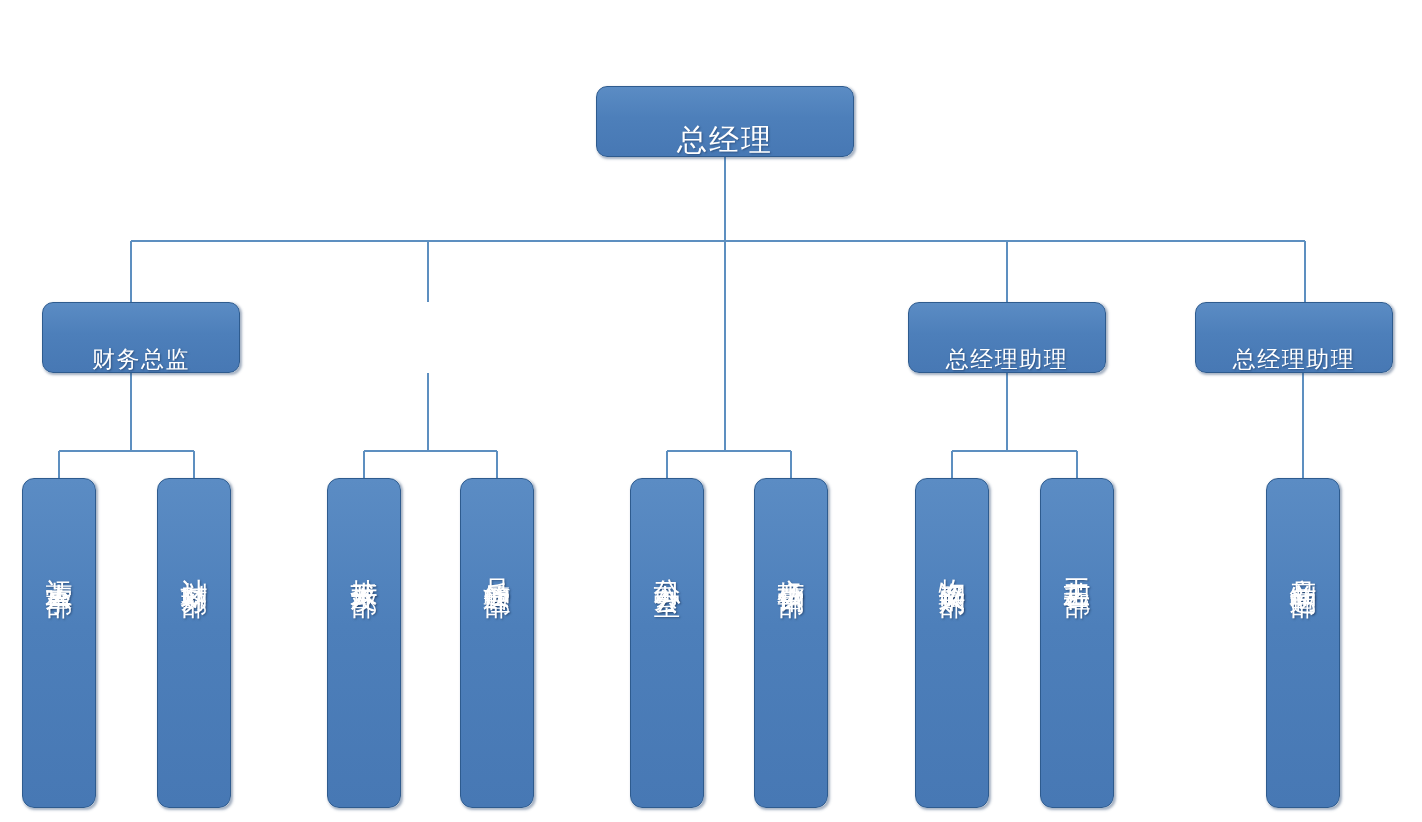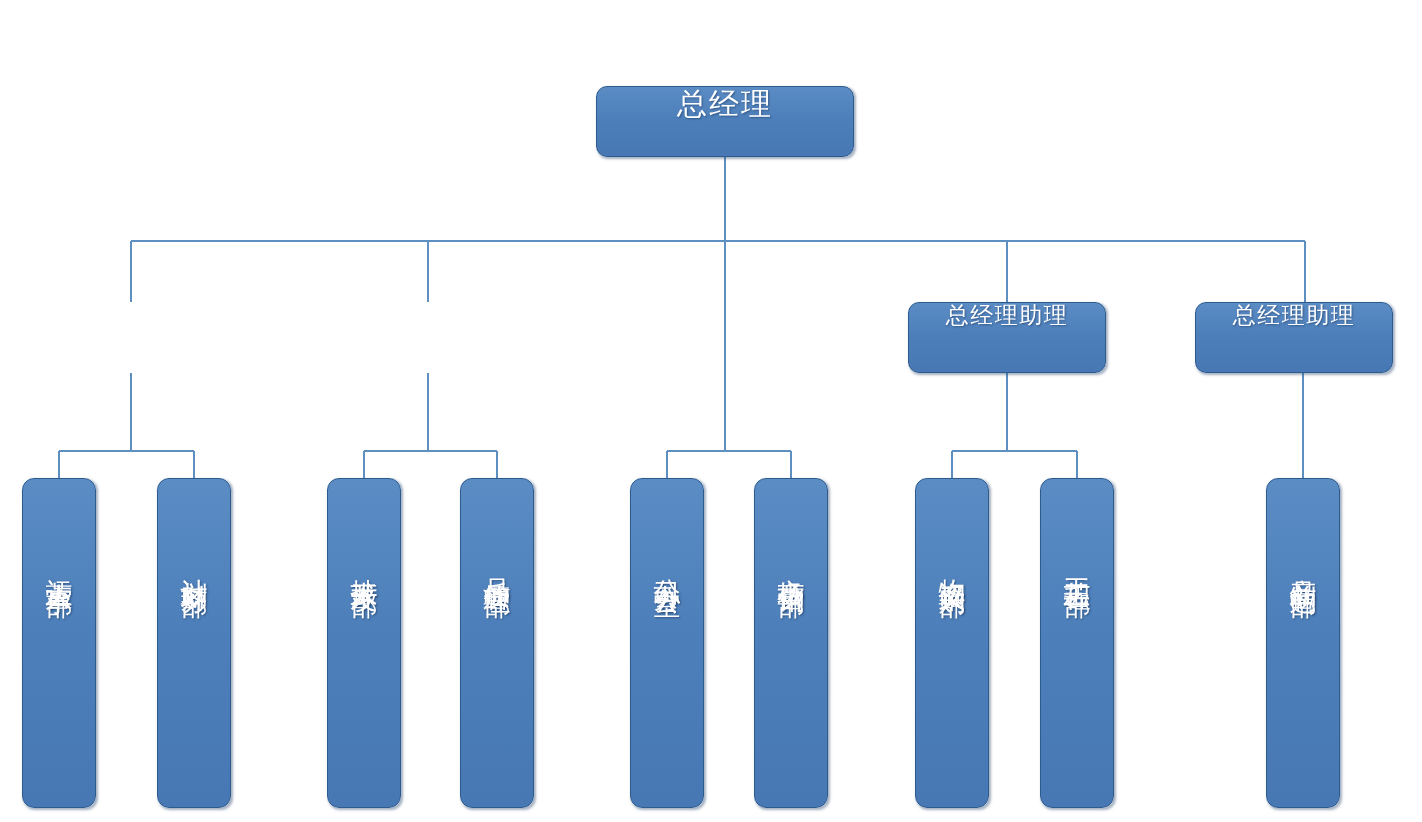--- a/index.html
+++ b/index.html
@@ -28,21 +28,21 @@
     pointer-events: none;
   }
   .node {
     position: absolute;
     box-sizing: border-box;
     background: linear-gradient(to bottom, #5b8cc4 0%, #4d7fba 45%, #4778b4 100%);
     border: 1.5px solid #2e5b8e;
     box-shadow: 1.5px 1.5px 2.5px rgba(40, 70, 110, 0.42);
     color: #ffffff;
     display: flex;
-    align-items: flex-start;
+    align-items: flex-end;
     justify-content: center;
     text-align: center;
     text-shadow: 1px 1px 2px rgba(25, 50, 85, 0.55);
   }
   .node.level-root,
   .node.level-two {
     border-radius: 11px;
   }
   .node.level-root .node-label {
     font-size: 30px;
@@ -97,20 +97,23 @@
       <line x1="952" y1="451" x2="1077" y2="451" stroke="#5d8fc0" stroke-width="1.4" shape-rendering="crispEdges"></line>
       <line x1="952" y1="451" x2="952" y2="478" stroke="#5d8fc0" stroke-width="1.4" shape-rendering="crispEdges"></line>
       <line x1="1077" y1="451" x2="1077" y2="478" stroke="#5d8fc0" stroke-width="1.4" shape-rendering="crispEdges"></line>
       <line x1="1303" y1="373" x2="1303" y2="478" stroke="#5d8fc0" stroke-width="1.4" shape-rendering="crispEdges"></line>
     </svg>
 
   <div class="node level-root" style="left: 596px; top: 86px; width: 258px; height: 71px;">
     <span class="node-label">总经理</span>
   </div>
 
+  <div class="node level-two" style="left: 42px; top: 302px; width: 198px; height: 71px;">
+    <span class="node-label">财务总监</span>
+  </div>
   <div class="node level-two" style="left: 908px; top: 302px; width: 198px; height: 71px;">
     <span class="node-label">总经理助理</span>
   </div>
   <div class="node level-two" style="left: 1195px; top: 302px; width: 198px; height: 71px;">
     <span class="node-label">总经理助理</span>
   </div>
 
   <div class="node level-leaf" style="left: 22px; top: 478px; width: 74px; height: 330px;">
     <span class="node-label">运营人事部</span>
   </div>

